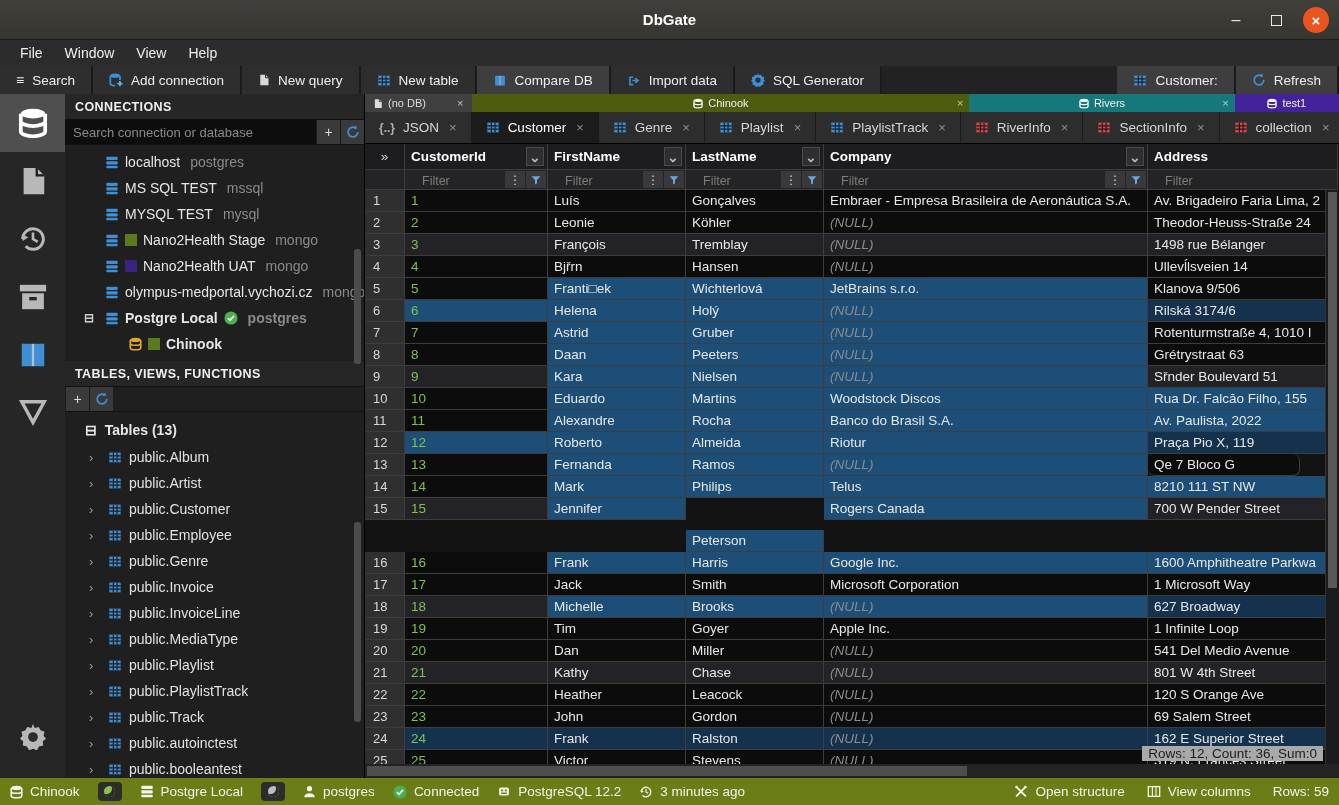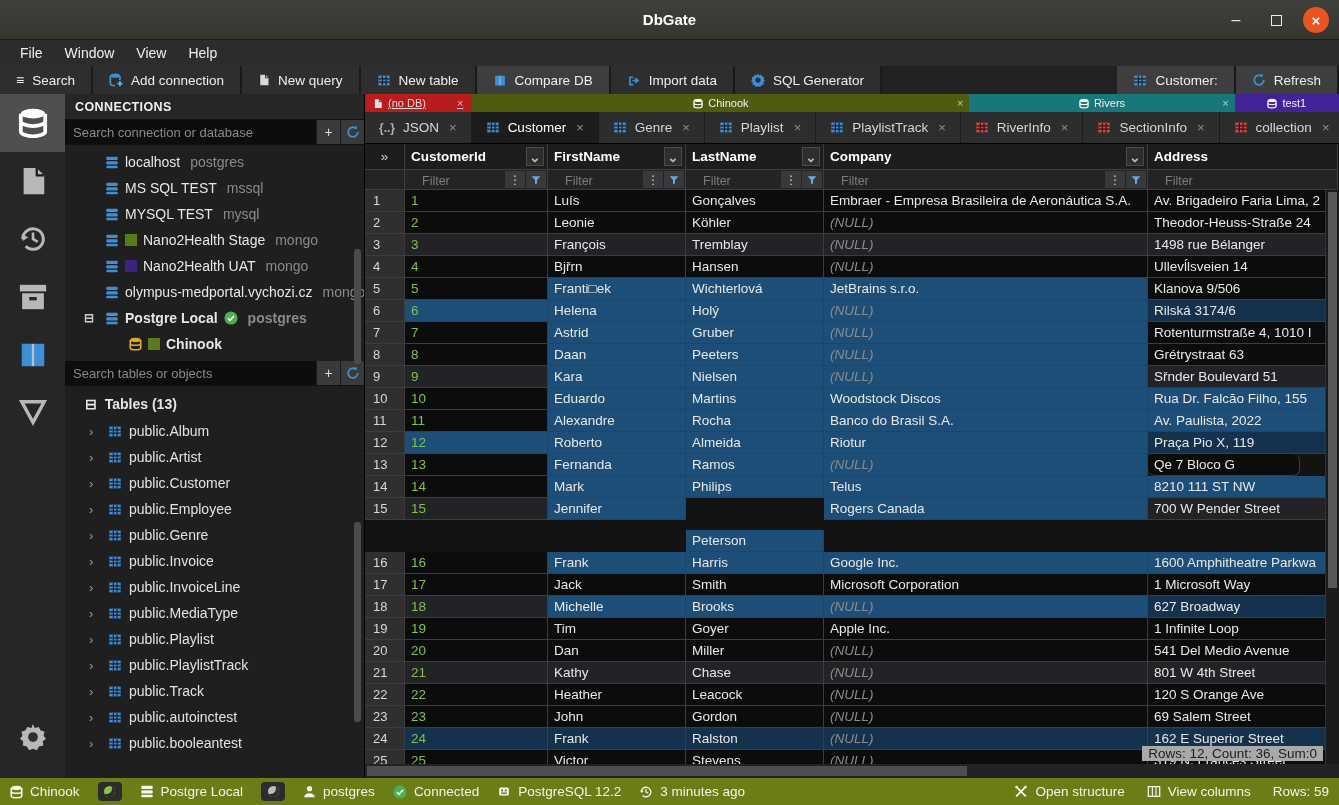--- a/index.html
+++ b/index.html
@@ -393,22 +393,22 @@
               <svg width="13" height="14" viewBox="0 0 16 16">
                 <ellipse cx="8" cy="3" rx="6.5" ry="2.6" fill="currentColor"></ellipse>
                 <path d="M1.5 3v4c0 1.4 2.9 2.6 6.5 2.6S14.5 8.4 14.5 7V3" fill="none" stroke="currentColor" stroke-width="2"></path>
                 <path d="M1.5 8v4.5c0 1.4 2.9 2.6 6.5 2.6s6.5-1.2 6.5-2.6V8" fill="none" stroke="currentColor" stroke-width="2"></path>
               </svg>
             </span>
             <span class="chip" style="background: rgb(90, 122, 30);"></span>
             <span>Chinook</span>
           </div>
         </div>
+      <div class="sb-header">TABLES, VIEWS, FUNCTIONS</div>
       <div class="sb-search" id="tbl-search">
-          <div class="inp">Search tables or objects</div>
           <div class="sbtn">
             <span class="icon tg" style="color: rgb(221, 221, 221);">+</span>
           </div>
           <div class="sbtn">
             <span class="icon">
               <svg width="14" height="14" viewBox="0 0 16 16">
                 <path d="M13.5 8a5.5 5.5 0 1 1-2-4.2" fill="none" stroke="#3d8fd6" stroke-width="2"></path>
                 <path d="M12 0.5l.3 4-3.8-.6z" fill="#3d8fd6"></path>
               </svg>
             </span>
@@ -549,21 +549,21 @@
             </span>
             <span>public.booleantest</span>
           </div>
         </div>
       <div class="sb-vscroll" style="top:155px;height:115px"></div>
       <div class="sb-vscroll" style="top:428px;height:200px"></div>
     </div>
 
     <div class="content">
       <div class="dbtabs" id="dbtabs">
-          <div class="dbtab plain" style="width: 108px; background: #b91c1c; text-decoration: underline;">
+          <div class="dbtab plain" style="width: 108px; background: #404040;">
             <span class="icon" style="color: rgb(221, 221, 221);">
               <svg width="10" height="11" viewBox="0 0 16 16">
                 <path d="M3 1h7l4 4v10H3z" fill="currentColor"></path>
                 <path d="M10 1v4h4" fill="none" stroke="#1b1b1b" stroke-width="1.2"></path>
               </svg>
             </span>
             <span>(no DB)</span>
             <span class="x">×</span>
           </div>
           <div class="dbtab" style="width: 500px; background: rgb(78, 92, 16);">

